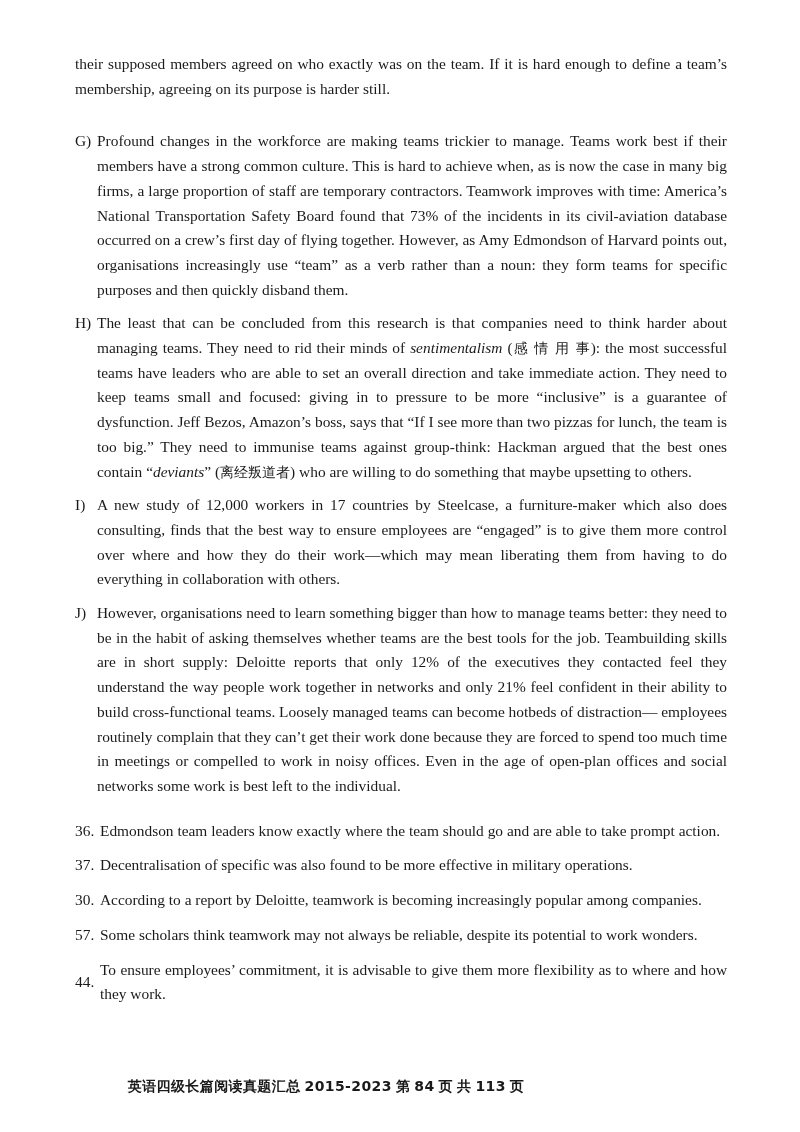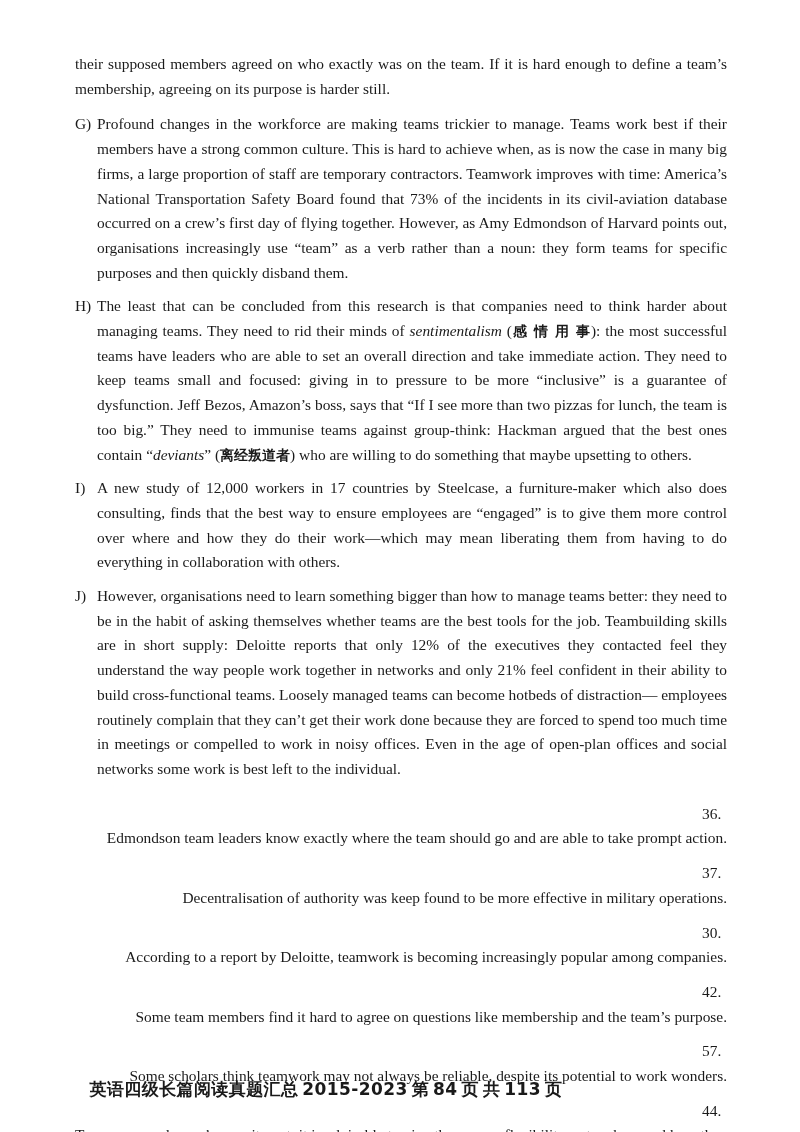--- a/index.html
+++ b/index.html
@@ -51,40 +51,39 @@
   .para-body {
     flex: 1 1 auto;
     text-align: justify;
     text-justify: inter-word;
     font-size: 15.4px;
     line-height: 24.7px;
     hyphens: none;
   }
   
   .para.continuation {
-    margin-bottom: 11px;
+    margin-bottom: 28px;
   }
   .para.continuation .para-label {
     width: 0;
   }
   .para.continuation .para-body {
     text-align: justify;
   }
 
   
   .q-list {
     margin-top: 20px;
   }
   .q-item {
     display: flex;
-    align-items: flex-end;
+    align-items: center;
     margin-bottom: 10px;
     font-size: 15.4px;
     line-height: 24.7px;
-    flex-direction: column;
   }
   .q-num {
     flex: 0 0 auto;
     width: 25px;
     text-align: left;
     font-size: 15.4px;
     line-height: 24.7px;
   }
   .q-text {
     flex: 1 1 auto;
@@ -97,33 +96,32 @@
   .q-text.single {
     text-align: left;
   }
 
   em {
     font-style: italic;
   }
   .cjk {
     font-family: "DejaVu Sans", "Liberation Sans", sans-serif;
     font-size: 14px;
-    font-weight: bold;
   }
 
   
   .footer {
     position: absolute;
     left: 0;
     top: 1078px;
     width: 652px;
     text-align: center;
     font-family: "DejaVu Sans", "Liberation Sans", sans-serif;
     font-weight: bold;
-    font-size: 17px;
+    font-size: 14px;
     letter-spacing: 0.4px;
     color: #1a1a1a;
   }
   .footer .sep { display: inline-block; width: 4px; }
 </style>
 </head>
 <body>
 
 <div class="page">
 
@@ -152,29 +150,25 @@
         </div>
       </div>
 
     <div class="q-list">
         <div class="q-item">
           <div class="q-num">36.</div>
           <div class="q-text">Edmondson team leaders know exactly where the team should go and are able to take prompt action.</div>
         </div>
         <div class="q-item">
           <div class="q-num">37.</div>
-          <div class="q-text single">Decentralisation of authority was keep found to be more effective in military operations.</div>
+          <div class="q-text single">Decentralisation of specific was also found to be more effective in military operations.</div>
         </div>
         <div class="q-item">
           <div class="q-num">30.</div>
           <div class="q-text">According to a report by Deloitte, teamwork is becoming increasingly popular among companies.</div>
-        </div>
-        <div class="q-item">
-          <div class="q-num">42.</div>
-          <div class="q-text single">Some team members find it hard to agree on questions like membership and the team’s purpose.</div>
         </div>
         <div class="q-item">
           <div class="q-num">57.</div>
           <div class="q-text single">Some scholars think teamwork may not always be reliable, despite its potential to work wonders.</div>
         </div>
         <div class="q-item">
           <div class="q-num">44.</div>
           <div class="q-text">To ensure employees’ commitment, it is advisable to give them more flexibility as to where and how they work.</div>
         </div>
       </div>

